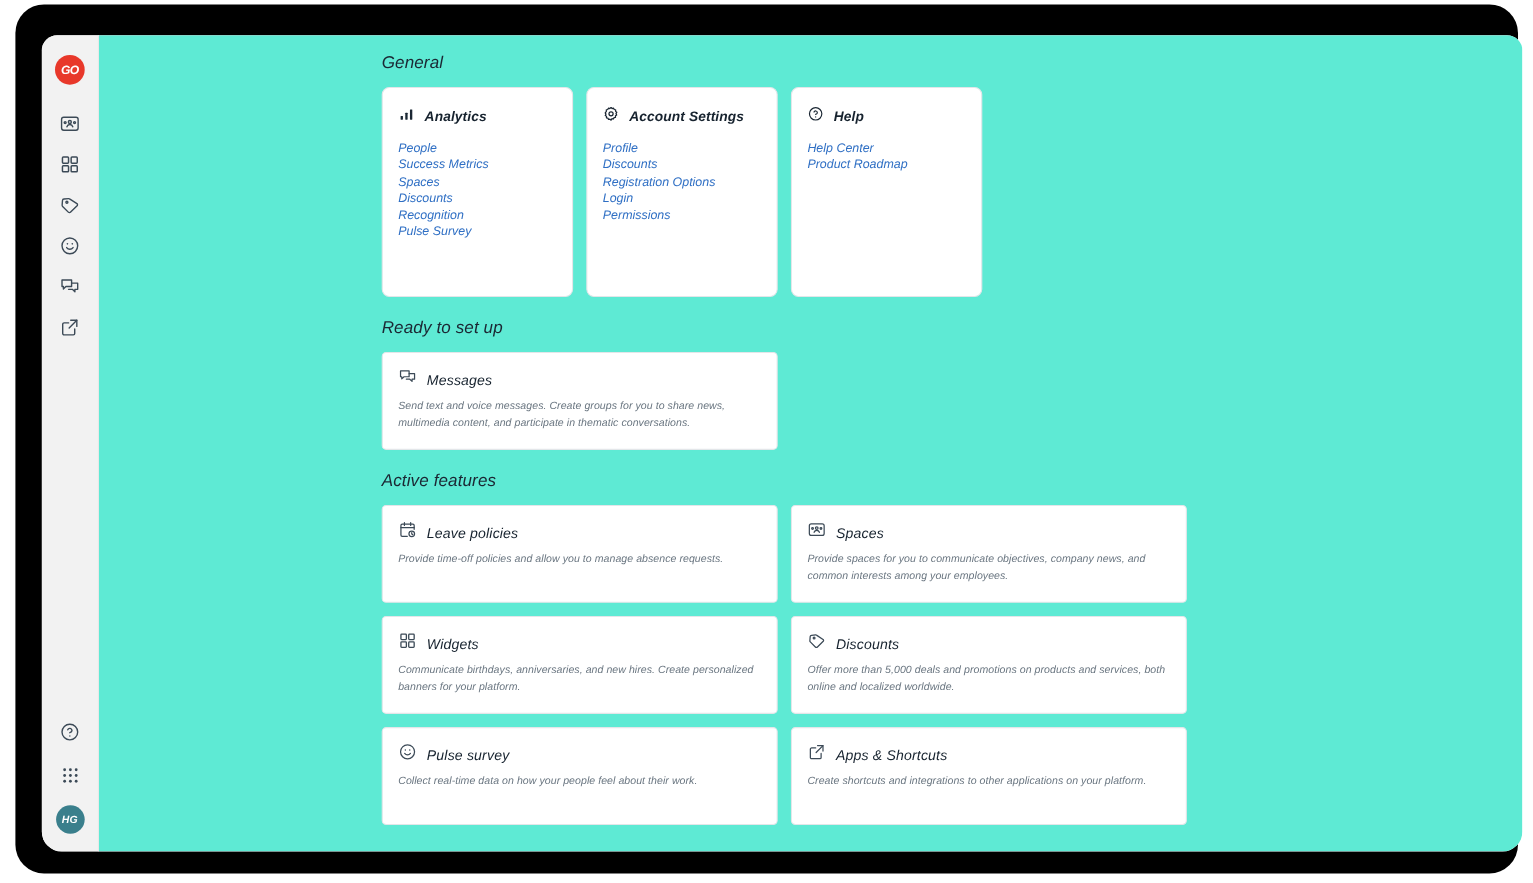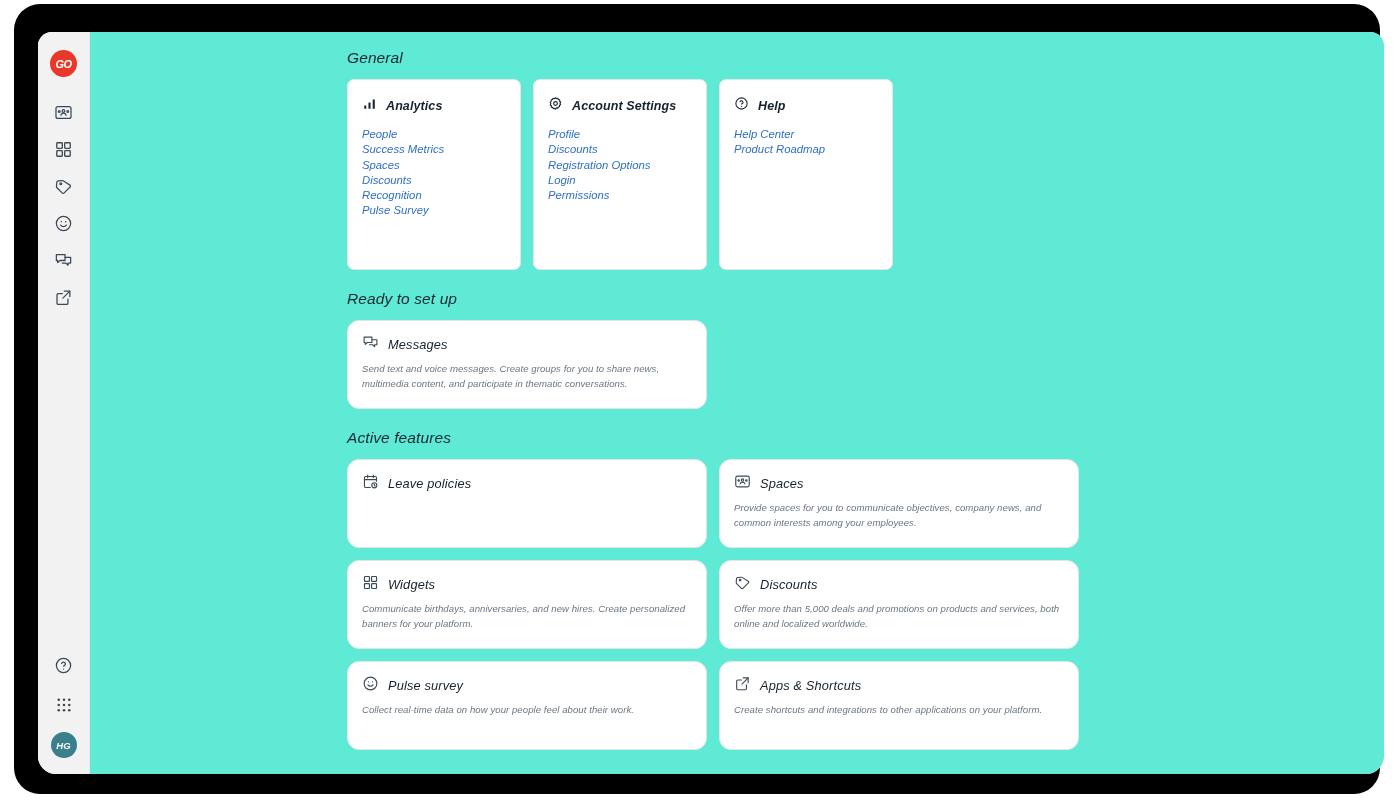--- a/index.html
+++ b/index.html
@@ -126,21 +126,21 @@
     cursor: pointer;
     line-height: 1.35;
   }
 
   
   .feature-grid { display: flex; flex-wrap: wrap; gap: 12px; width: 732px; }
   .feature-card {
     width: 360px;
     height: 89px;
     border: 1px solid #e3e6e9;
-    border-radius: 12px;
+    border-radius: 4px;
     background: #ffffff;
     padding: 13px 14px;
     cursor: pointer;
   }
   .feature-head { display: flex; align-items: center; gap: 9px; margin-bottom: 7px; }
   .feature-head .title {
     font-size: 12.8px;
     color: #16222e;
     letter-spacing: 0.15px;
   }
@@ -351,20 +351,21 @@
                 <svg width="17" height="17" viewBox="0 0 24 24" fill="none" stroke="#3c4a57" stroke-width="1.6" stroke-linecap="round" stroke-linejoin="round">
                   <path d="M20.5 11.5V6.6a1.6 1.6 0 0 0-1.6-1.6H5.1a1.6 1.6 0 0 0-1.6 1.6v12.3a1.6 1.6 0 0 0 1.6 1.6h6.6"></path>
                   <path d="M3.5 9.4h17"></path>
                   <path d="M8 3v3.6M16 3v3.6"></path>
                   <circle cx="17.4" cy="17.4" r="3.6"></circle>
                   <path d="M17.4 15.7v1.9l1.2.8"></path>
                 </svg>
               </span>
               <span class="title">Leave policies</span>
             </div>
+            <div class="feature-desc">Provide time-off policies and allow you to manage absence requests.</div>
           </div>
 
           <div class="feature-card">
             <div class="feature-head">
               <span>
                 <svg width="17" height="17" viewBox="0 0 24 24" fill="none" stroke="#3c4a57" stroke-width="1.6" stroke-linecap="round" stroke-linejoin="round">
                   <rect x="2.5" y="4.5" width="19" height="15" rx="2.5"></rect>
                   <circle cx="12" cy="10" r="1.7"></circle>
                   <path d="M8.6 15.4c.5-1.6 1.8-2.5 3.4-2.5s2.9.9 3.4 2.5"></path>
                   <circle cx="6.6" cy="10.6" r="1.1"></circle>

